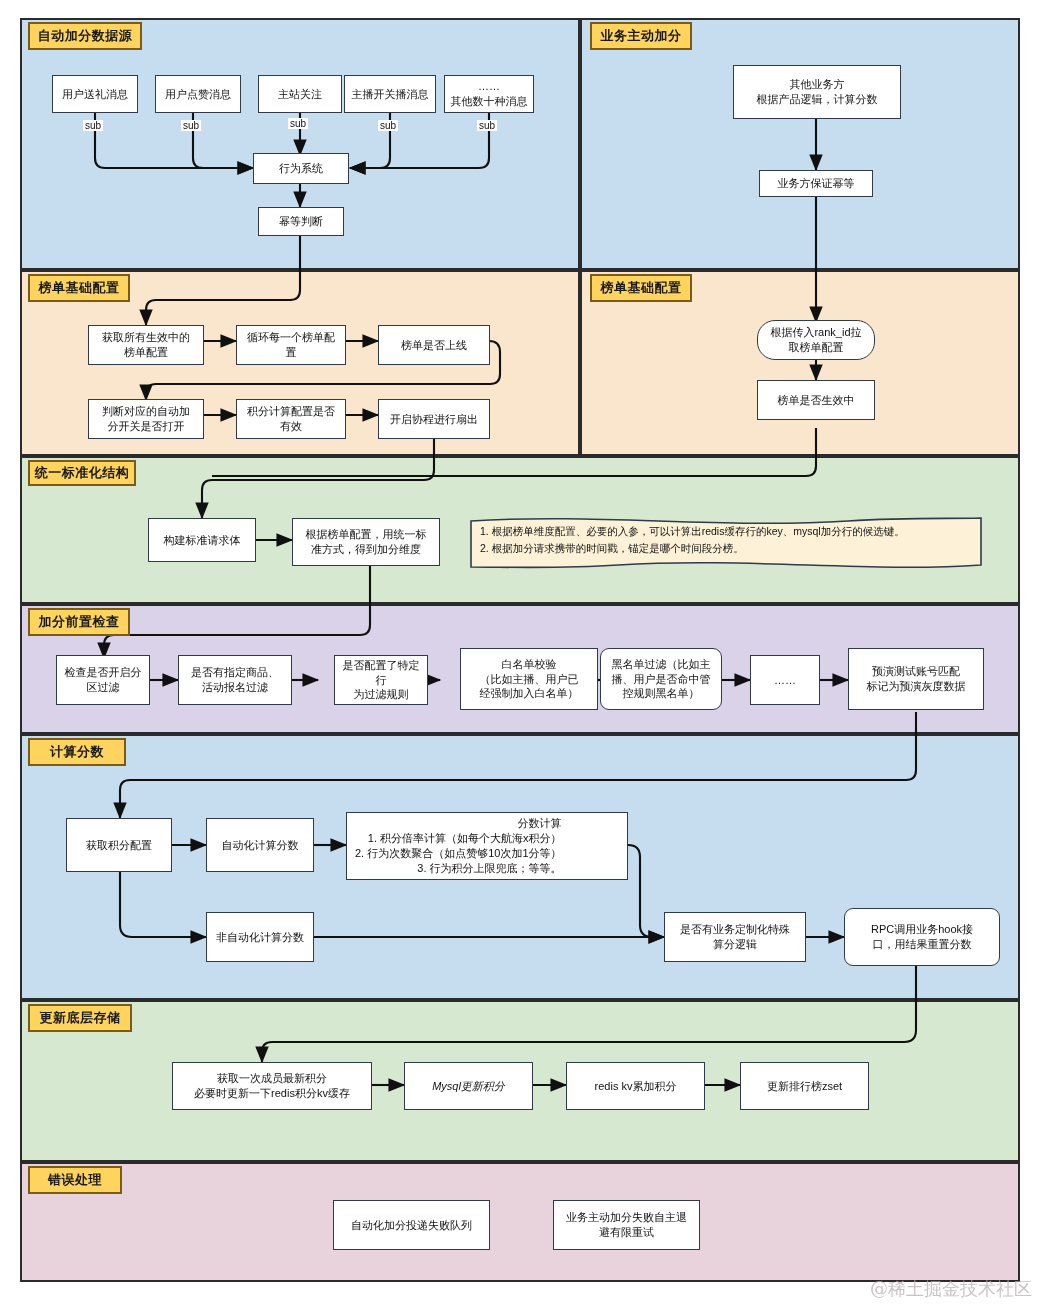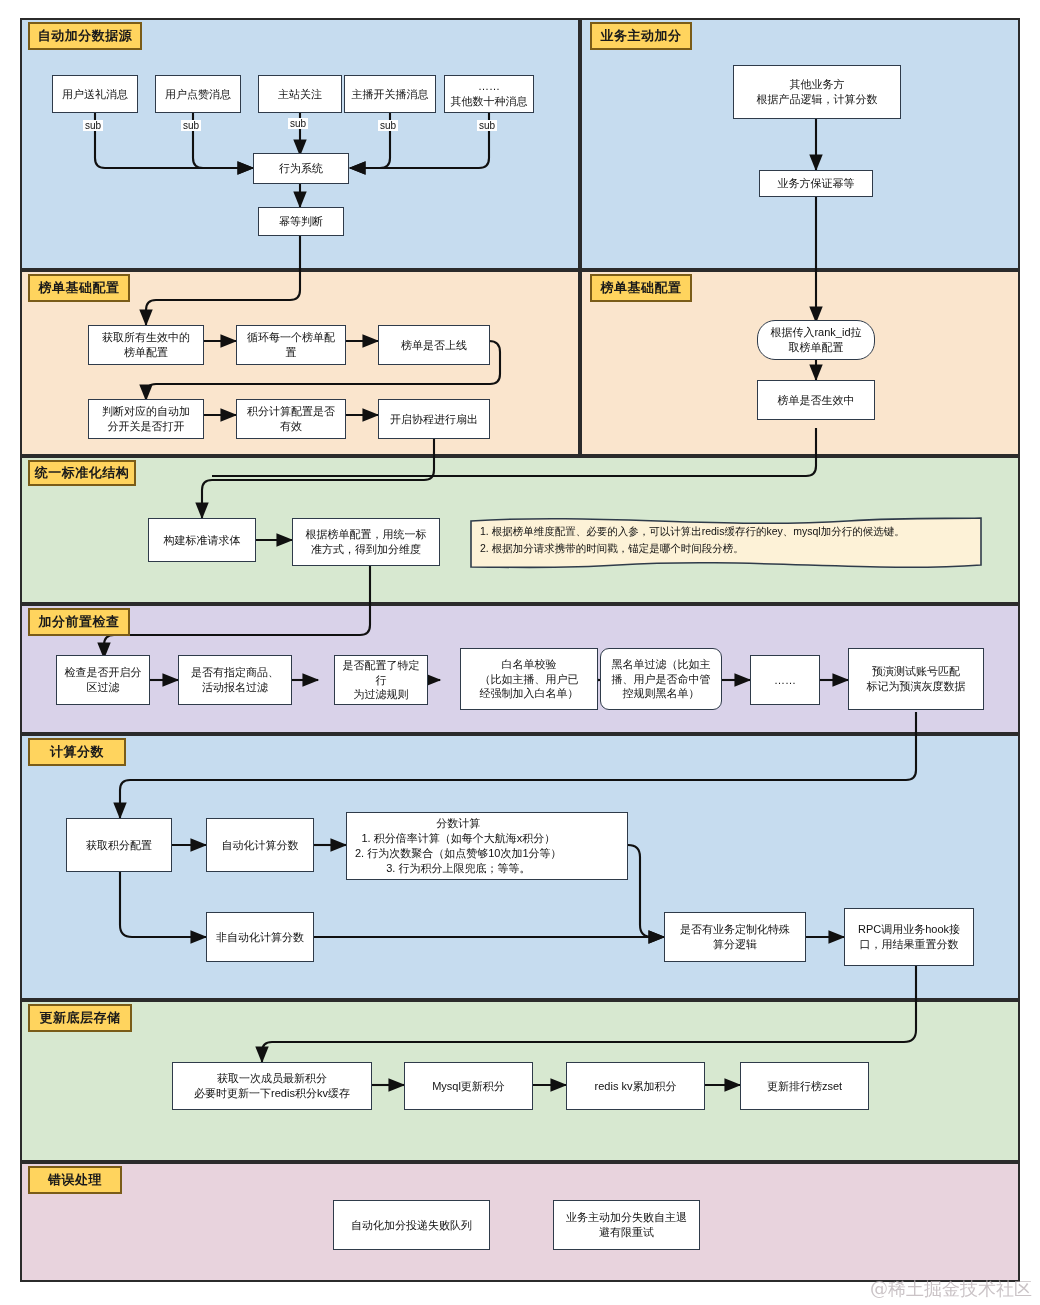--- a/index.html
+++ b/index.html
@@ -14,21 +14,21 @@
       display:flex;align-items:center;justify-content:center;
       font-size:13px;font-weight:bold;color:#1a1a1a;letter-spacing:.5px;
       z-index:6;white-space:nowrap;padding:0 8px;}
 
   
   .node{position:absolute;box-sizing:border-box;background:#ffffff;
       border:1.6px solid #2f3b4a;
       display:flex;align-items:center;justify-content:center;
       text-align:center;font-size:11px;line-height:1.35;color:#111;
       z-index:5;padding:2px 4px;white-space:pre-line;}
-  .node.left{justify-content:flex-start;text-align:center;padding-left:8px;}
+  .node.left{justify-content:flex-start;text-align:right;padding-left:8px;}
 
   
   .sublabel{position:absolute;background:#ffffff;font-size:10px;color:#111;
       padding:0 2px;z-index:7;line-height:1.1;}
 
   
   .note-wrap{position:absolute;z-index:5;}
   .note-text{position:absolute;left:14px;top:14px;right:14px;
       font-size:10.5px;line-height:1.6;color:#111;white-space:pre-line;}
 
@@ -203,26 +203,26 @@
 
   <div class="node" style="left:66px;top:818px;width:106px;height:54px;">获取积分配置</div>
   <div class="node" style="left:206px;top:818px;width:108px;height:54px;">自动化计算分数</div>
   <div class="node left" style="left:346px;top:812px;width:282px;height:68px;padding:6px 8px;">分数计算
 1. 积分倍率计算（如每个大航海x积分）
 2. 行为次数聚合（如点赞够10次加1分等）
 3. 行为积分上限兜底；等等。</div>
   <div class="node" style="left:206px;top:912px;width:108px;height:50px;">非自动化计算分数</div>
   <div class="node" style="left:664px;top:912px;width:142px;height:50px;">是否有业务定制化特殊
 算分逻辑</div>
-  <div class="node" style="left:844px;top:908px;width:130px;height:58px;">RPC调用业务hook接
+  <div class="node" style="left:844px;top:908px;width:156px;height:58px;border-radius:9px;">RPC调用业务hook接
 口，用结果重置分数</div>
 
   <div class="node" style="left:172px;top:1062px;width:200px;height:48px;">获取一次成员最新积分
 必要时更新一下redis积分kv缓存</div>
-  <div class="node" style="left:404px;top:1062px;width:129px;height:48px;">Mysql更新积分</div>
+  <div class="node" style="left:404px;top:1062px;width:129px;height:48px;font-style:italic;">Mysql更新积分</div>
   <div class="node" style="left:566px;top:1062px;width:139px;height:48px;">redis kv累加积分</div>
   <div class="node" style="left:740px;top:1062px;width:129px;height:48px;">更新排行榜zset</div>
 
   <div class="node" style="left:333px;top:1200px;width:157px;height:50px;">自动化加分投递失败队列</div>
   <div class="node" style="left:553px;top:1200px;width:147px;height:50px;">业务主动加分失败自主退
 避有限重试</div>
 
   <div class="watermark">@稀土掘金技术社区</div>
 
 </div>

